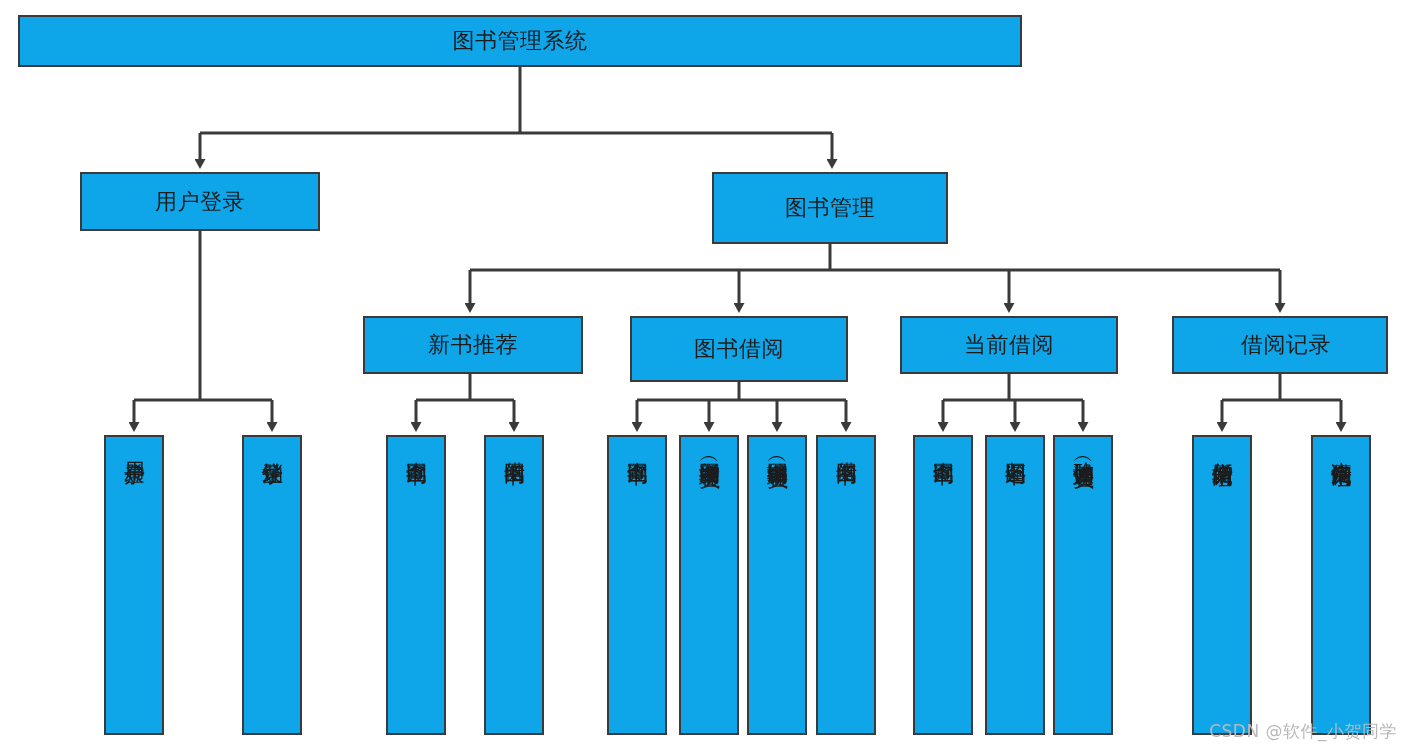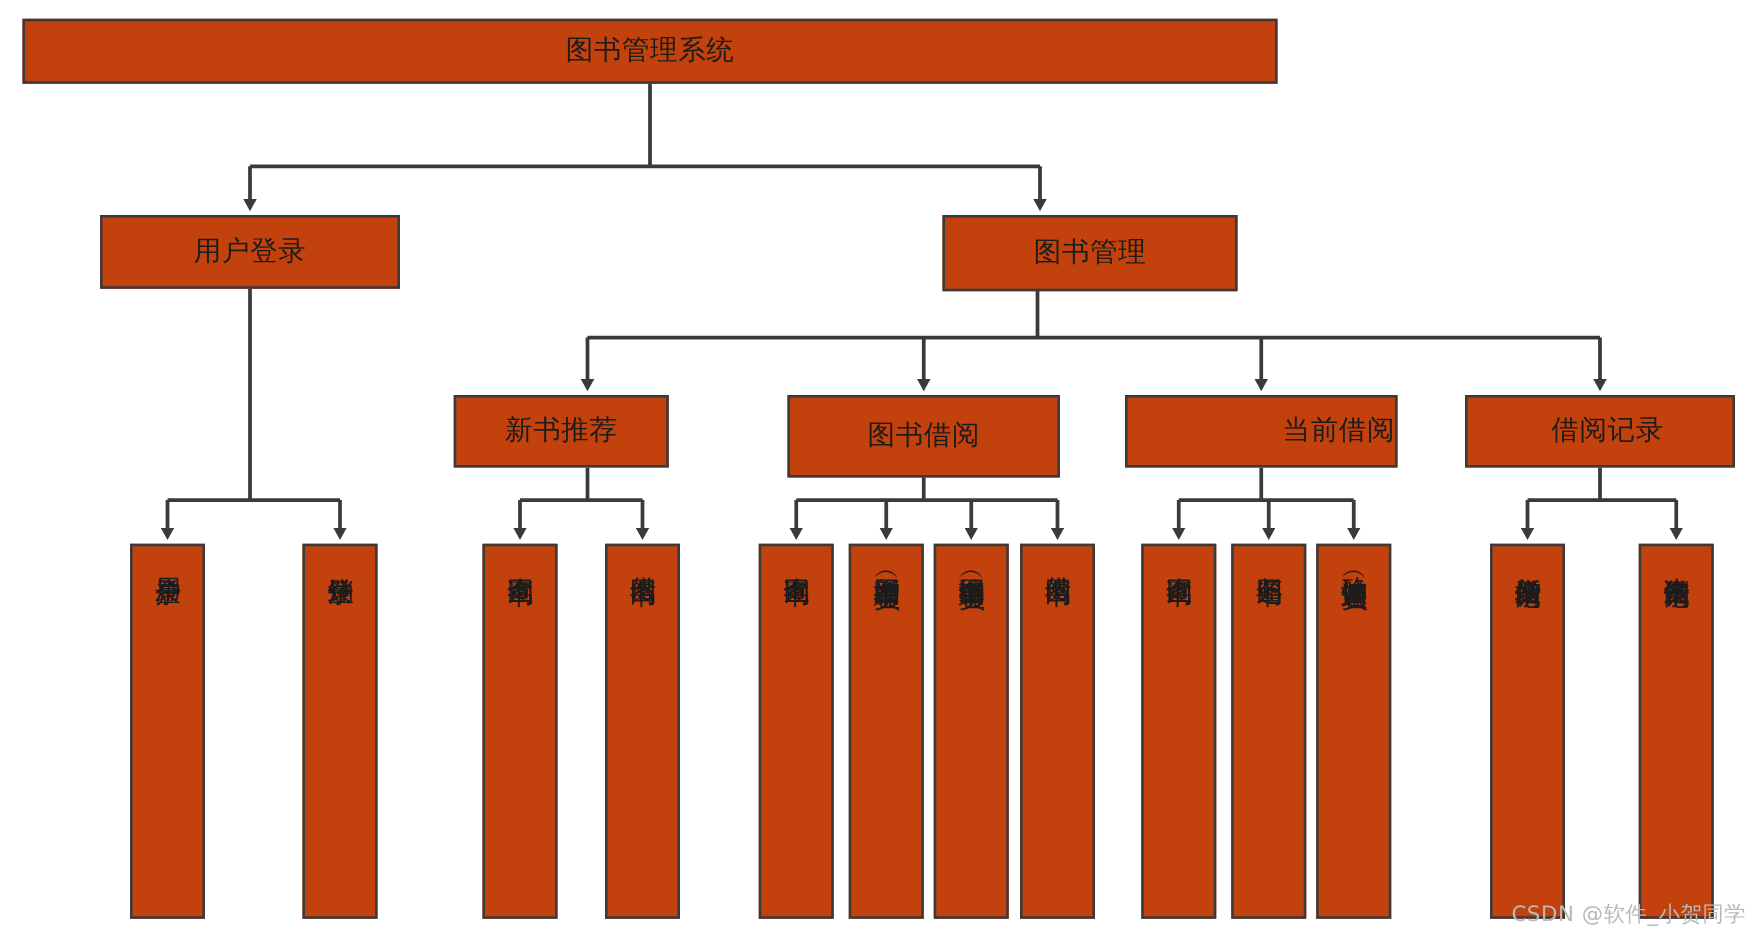--- a/index.html
+++ b/index.html
@@ -22,21 +22,21 @@
     left: 0;
     top: 0;
     width: 1405px;
     height: 747px;
     pointer-events: none;
   }
   .node {
     position: absolute;
     box-sizing: border-box;
     border: 2px solid #3a3a3a;
-    background: #c2410c;
+    background: #0ea5e9;
     display: flex;
     align-items: center;
     justify-content: center;
     color: #1c1c1c;
   }
   .node .label {
     font-size: 21px;
     line-height: 1.18;
     letter-spacing: 0.5px;
     white-space: nowrap;
@@ -126,31 +126,31 @@
     </g>
   </svg>
 
   <div class="node root" style="left:18px; top:15px; width:1004px; height:52px;">
     <span class="label">图书管理系统</span>
   </div>
 
   <div class="node level2" style="left:80px; top:172px; width:240px; height:59px;">
     <span class="label">用户登录</span>
   </div>
-  <div class="node level2" style="left:754px; top:172px; width:236px; height:61px;">
+  <div class="node level2" style="left:712px; top:172px; width:236px; height:72px;">
     <span class="label">图书管理</span>
   </div>
 
-  <div class="node level3" style="left:363px; top:316px; width:172px; height:58px;">
+  <div class="node level3" style="left:363px; top:316px; width:220px; height:58px;">
     <span class="label">新书推荐</span>
   </div>
   <div class="node level3" style="left:630px; top:316px; width:218px; height:66px;">
     <span class="label">图书借阅</span>
   </div>
-  <div class="node level3" style="left:900px; top:316px; width:218px; height:58px;justify-content:flex-end;">
+  <div class="node level3" style="left:900px; top:316px; width:218px; height:58px;">
     <span class="label">当前借阅</span>
   </div>
   <div class="node level3" style="left:1172px; top:316px; width:216px; height:58px;padding-left:12px;">
     <span class="label">借阅记录</span>
   </div>
 
   <div class="node leaf" style="left:104px; top:435px; width:60px; height:300px;">
     <span class="label">用户登录</span>
   </div>
   <div class="node leaf" style="left:242px; top:435px; width:60px; height:300px;">

